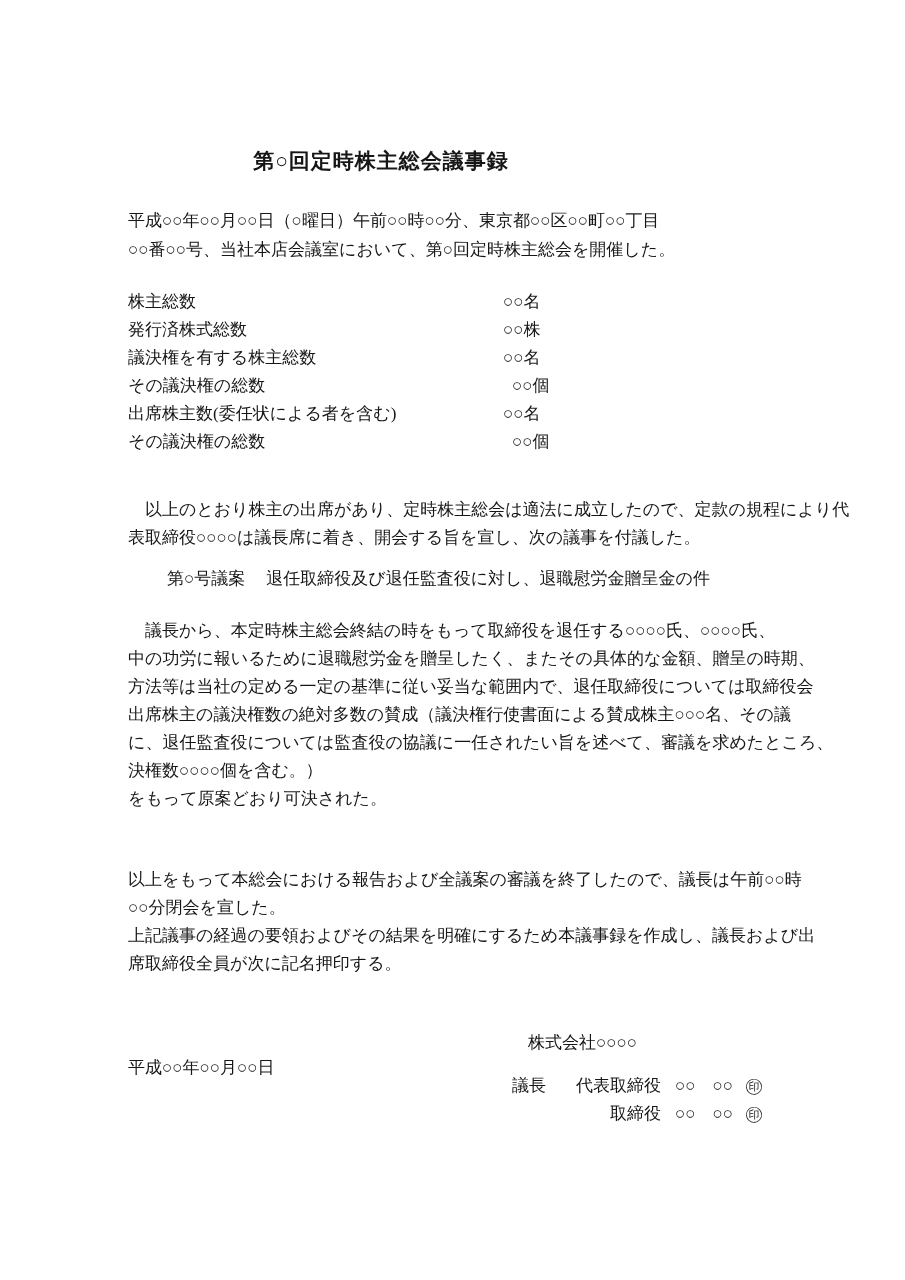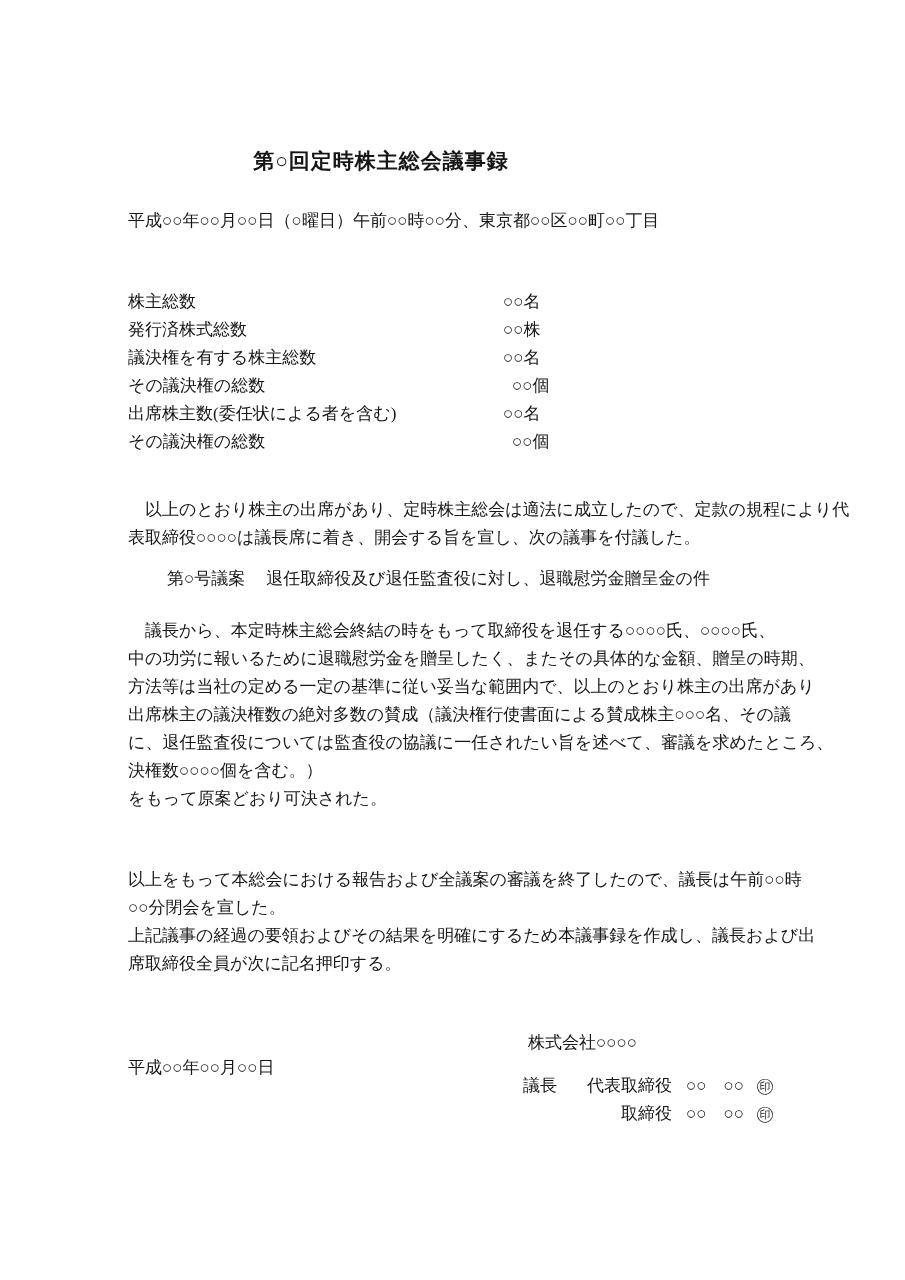--- a/index.html
+++ b/index.html
@@ -78,21 +78,21 @@
   .company-line {
     position: absolute;
     top: 1029px;
     left: 528px;
     line-height: 28px;
     white-space: nowrap;
   }
 
   .sig-row {
     position: absolute;
-    right: 131px;
+    right: 142px;
     display: flex;
     align-items: center;
     line-height: 28px;
     white-space: nowrap;
   }
   .sig-row-1 { top: 1072px; }
   .sig-row-2 { top: 1100px; }
   .sig-role  { margin-right: 30px; }
   .sig-title { margin-right: 14px; }
   .sig-name  { margin-right: 12px; }
@@ -100,20 +100,21 @@
 </style>
 </head>
 <body>
 
 <div class="page">
 
   <h1 class="doc-title">第○回定時株主総会議事録</h1>
 
   <div class="para p-intro">
     <div class="line">平成○○年○○月○○日（○曜日）午前○○時○○分、東京都○○区○○町○○丁目</div>
+    <div class="line">○○番○○号、当社本店会議室において、第○回定時株主総会を開催した。</div>
   </div>
 
   <div class="attendance">
     <div class="att-row">
       <span class="att-label">株主総数</span>
       <span class="att-value">○○名</span>
     </div>
     <div class="att-row">
       <span class="att-label">発行済株式総数</span>
       <span class="att-value">○○株</span>
@@ -141,21 +142,21 @@
     <div class="line">表取締役○○○○は議長席に着き、開会する旨を宣し、次の議事を付議した。</div>
   </div>
 
   <div class="agenda">
     <span class="agenda-number">第○号議案</span><span class="agenda-title">退任取締役及び退任監査役に対し、退職慰労金贈呈金の件</span>
   </div>
 
   <div class="para p-resolution">
     <div class="line">　議長から、本定時株主総会終結の時をもって取締役を退任する○○○○氏、○○○○氏、</div>
     <div class="line">中の功労に報いるために退職慰労金を贈呈したく、またその具体的な金額、贈呈の時期、</div>
-    <div class="line">方法等は当社の定める一定の基準に従い妥当な範囲内で、以上のとおり株主の出席があり</div>
+    <div class="line">方法等は当社の定める一定の基準に従い妥当な範囲内で、退任取締役については取締役会</div>
     <div class="line">出席株主の議決権数の絶対多数の賛成（議決権行使書面による賛成株主○○○名、その議</div>
     <div class="line">に、退任監査役については監査役の協議に一任されたい旨を述べて、審議を求めたところ、</div>
     <div class="line">決権数○○○○個を含む。）</div>
     <div class="line">をもって原案どおり可決された。</div>
   </div>
 
   <div class="para p-closing">
     <div class="closing-para">
       <div class="line">以上をもって本総会における報告および全議案の審議を終了したので、議長は午前○○時</div>
       <div class="line">○○分閉会を宣した。</div>

